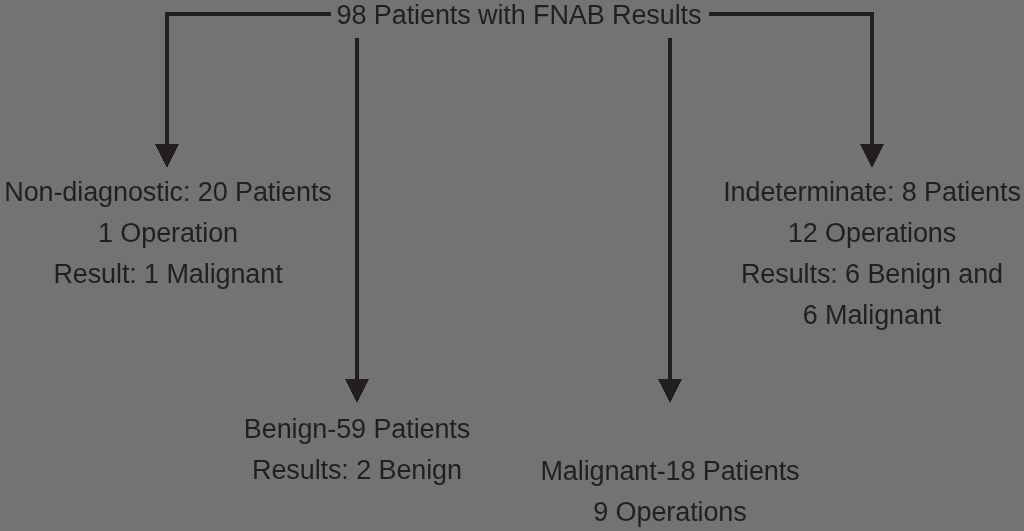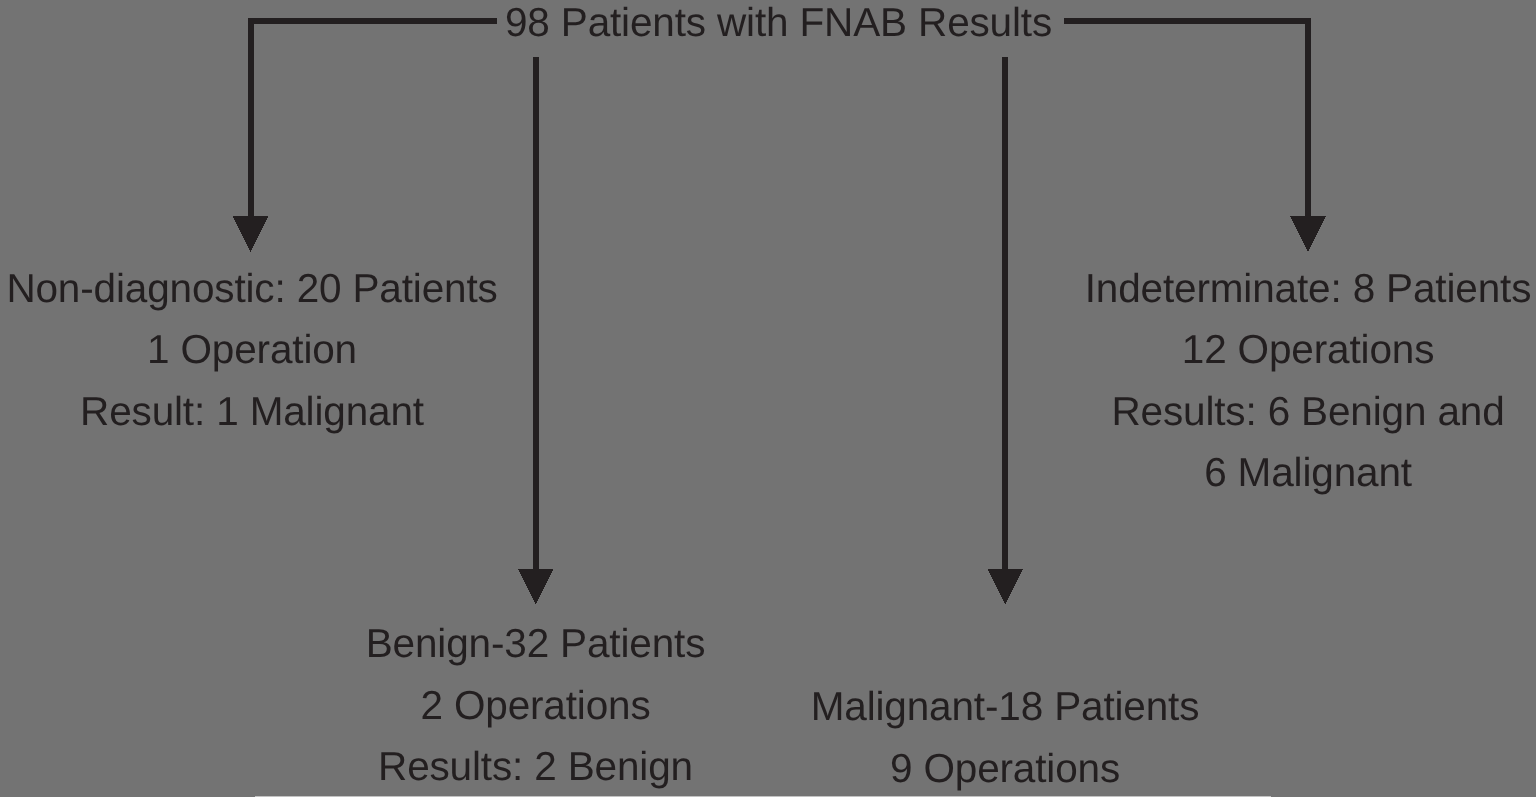--- a/index.html
+++ b/index.html
@@ -102,22 +102,21 @@
   </div>
 
   <div class="node" id="node-indeterminate">
     <span class="line">Indeterminate: 8 Patients</span>
     <span class="line">12 Operations</span>
     <span class="line">Results: 6 Benign and</span>
     <span class="line">6 Malignant</span>
   </div>
 
   <div class="node" id="node-benign">
-    <span class="line">Benign-32 Patients</span>
-    <span class="line">2 Operations</span>
+    <span class="line">Benign-59 Patients</span>
     <span class="line">Results: 2 Benign</span>
   </div>
 
   <div class="node" id="node-malignant">
     <span class="line">Malignant-18 Patients</span>
     <span class="line">9 Operations</span>
   </div>
 
 </div>
 

